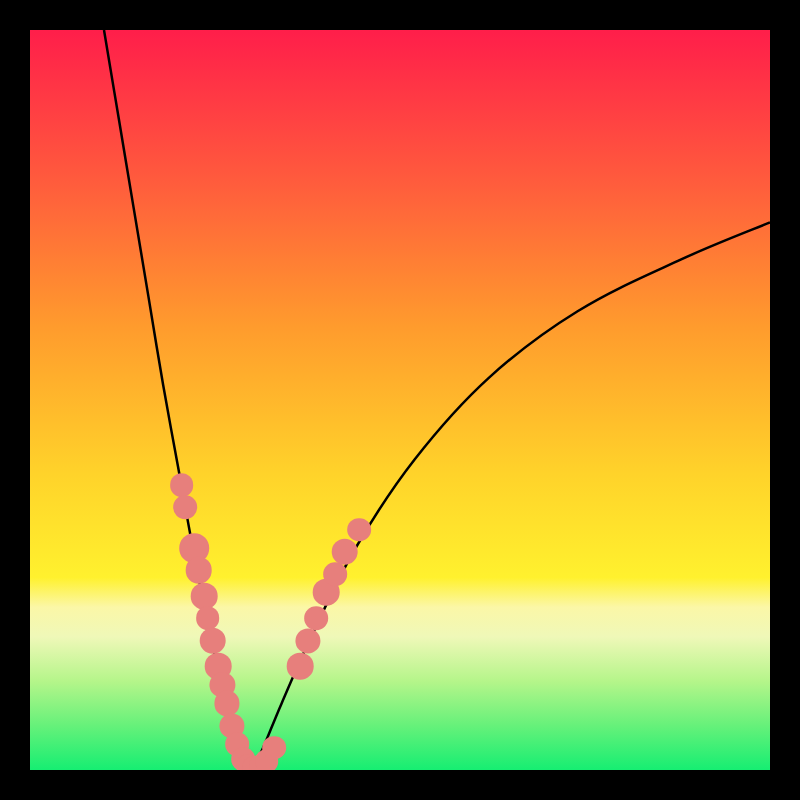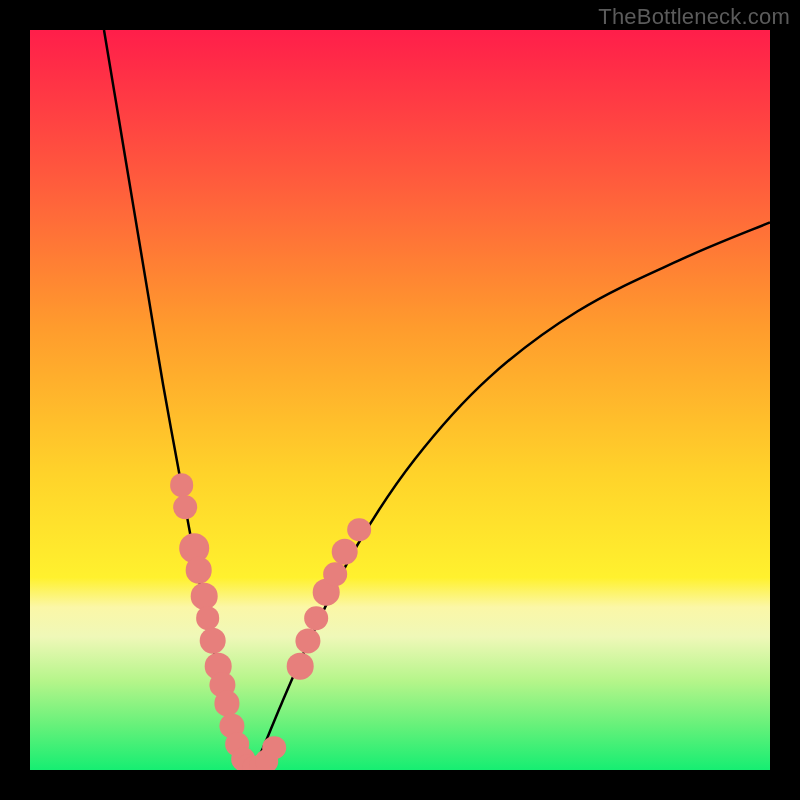--- a/index.html
+++ b/index.html
@@ -48,21 +48,20 @@
     position: absolute;
     border-radius: 50%;
     background: #e77f7c;
     transform: translate(-50%, -50%);
   }
 </style>
 </head>
 <body>
 
 <div class="frame">
-  <div class="watermark">TheBottleneck.com</div>
   <div class="plot-area">
     <svg class="gradient" viewBox="0 0 740 740" preserveAspectRatio="none">
       <defs>
         <linearGradient id="bg" x1="0" y1="0" x2="0" y2="1">
             <stop offset="0%" stop-color="#ff1e4a"></stop>
             <stop offset="20%" stop-color="#ff5a3d"></stop>
             <stop offset="40%" stop-color="#ff9b2d"></stop>
             <stop offset="60%" stop-color="#ffd32a"></stop>
             <stop offset="74%" stop-color="#fff12e"></stop>
             <stop offset="78%" stop-color="#fbf7a7"></stop>

